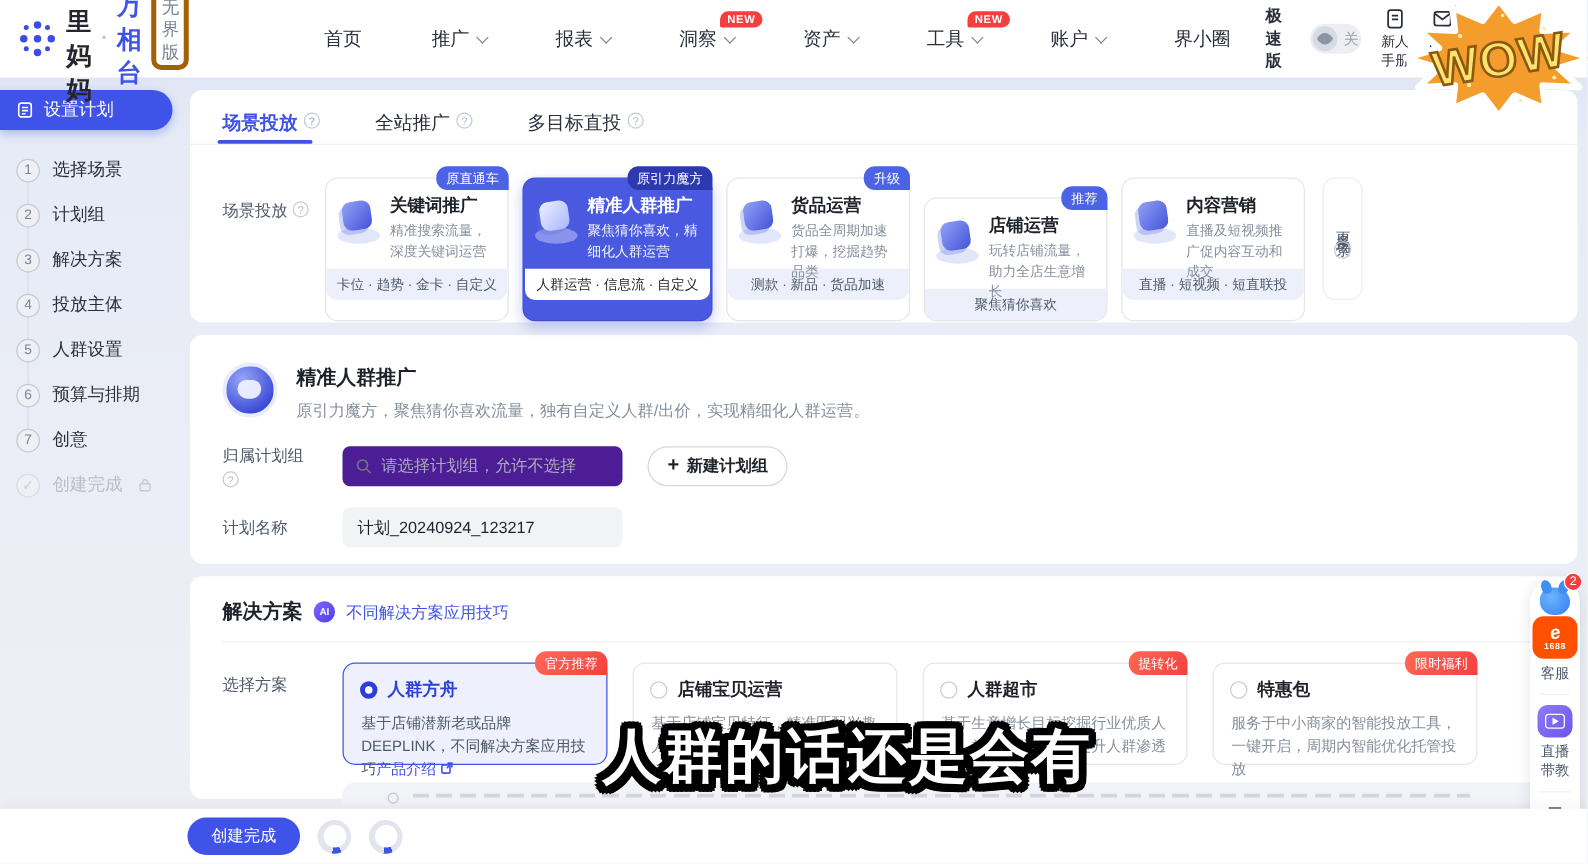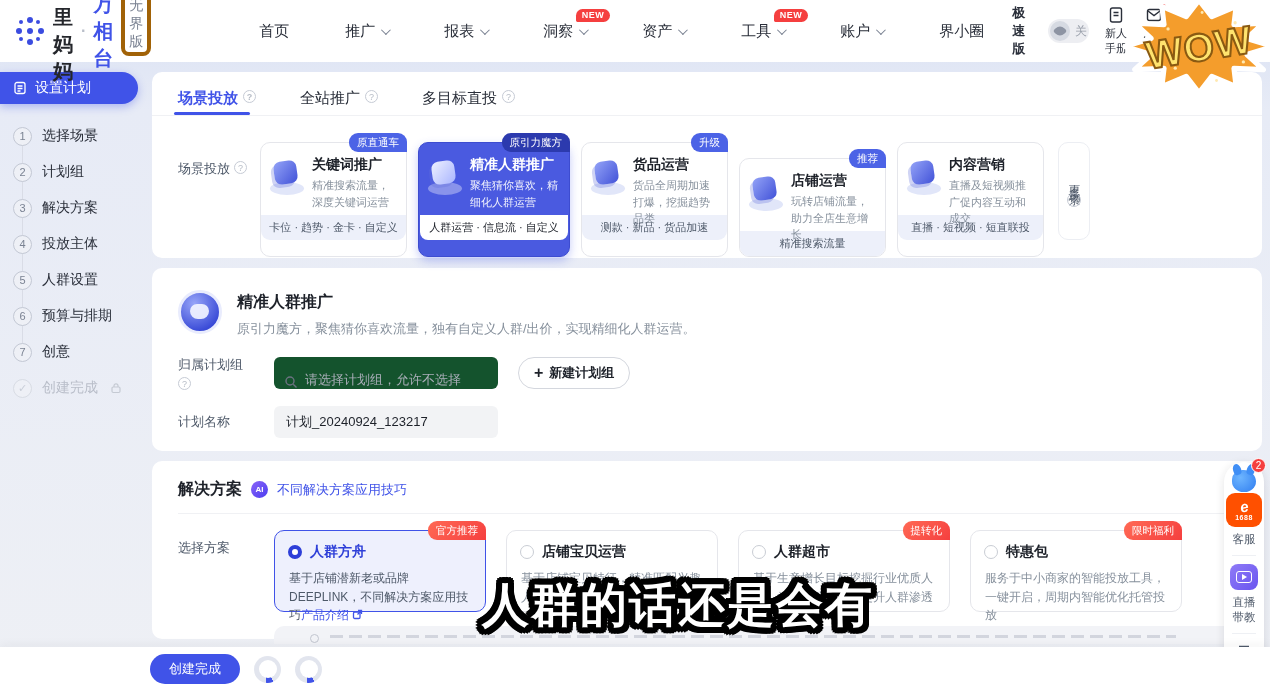--- a/index.html
+++ b/index.html
@@ -74,21 +74,21 @@
   
   .panel-detail{padding:22px 26px 0;height:183px}
   .detail-head{display:flex;gap:15px}
   .sphere{width:44px;height:44px;border-radius:50%;background:radial-gradient(circle at 35% 28%,#97a5f8,#3a4bd7 75%);position:relative;flex:none;border:3px solid #e9ecfd}
   .sphere::after{content:"";position:absolute;left:9px;top:11px;width:19px;height:15px;background:#f2f4ff;border-radius:8px 8px 9px 9px;opacity:.92}
   .detail-title{font-size:16px;font-weight:bold;color:#1d2129;padding-top:2px}
   .detail-desc{font-size:13px;color:#86909c;margin-top:7px}
   .form{margin-top:18px}
   .form-row{display:flex;align-items:center;margin-bottom:16px}
   .form-label{width:96px;font-size:13px;color:#4e5969;flex:none}
-  .input-select{width:224px;height:32px;background:#14532d;border-radius:6px;display:flex;align-items:flex-end;padding:0 10px;gap:7px;color:#a9aeb8;font-size:13px;cursor:pointer}
+  .input-select{width:224px;height:32px;background:#4c1d95;border-radius:6px;display:flex;align-items:center;padding:0 10px;gap:7px;color:#a9aeb8;font-size:13px;cursor:pointer}
   .btn-new{margin-left:20px;height:32px;padding:0 15px;border:1px solid #d4d7de;border-radius:17px;background:#fff;font-size:13px;color:#1d2129;font-weight:bold;display:flex;align-items:center;gap:6px;cursor:pointer}
   .plus{font-size:16px;font-weight:bold;line-height:1}
   .input-text{width:224px;height:32px;background:#f2f3f5;border-radius:6px;padding:0 12px;font-size:13px;color:#1d2129;display:flex;align-items:center}
   
   .panel-solution{padding:18px 26px 0;height:178px;position:relative}
   .sol-head{display:flex;align-items:center;gap:9px;padding-bottom:13px;border-bottom:1px solid #f0f1f4}
   .sol-title-h{font-size:16px;font-weight:bold;color:#1d2129}
   .ai{width:17px;height:17px;border-radius:50%;background:linear-gradient(135deg,#8a63f8,#4b3df0);color:#fff;font-size:8px;font-weight:bold;display:flex;align-items:center;justify-content:center}
   .sol-link{font-size:13px;color:#4053e8;cursor:pointer}
   .sol-row{display:flex;padding-top:16px}
@@ -340,21 +340,21 @@
         </div>
         <div class="scene-card" style="margin-top:24px">
           <span class="sc-badge">推荐</span>
           <div class="sc-body">
               <span class="cube"></span>
             <div>
                 <div class="sc-title">店铺运营</div>
               <div class="sc-desc">玩转店铺流量，助力全店生意增长</div>
               </div>
             </div>
-          <div class="sc-foot">精准搜索流量</div>
+          <div class="sc-foot">聚焦猜你喜欢</div>
         </div>
         <div class="scene-card" style="margin-top:8px">
           <div class="sc-body">
               <span class="cube"></span>
             <div>
                 <div class="sc-title">内容营销</div>
               <div class="sc-desc">直播及短视频推广促内容互动和成交</div>
               </div>
             </div>
           <div class="sc-foot">直播 · 短视频 · 短直联投</div>

